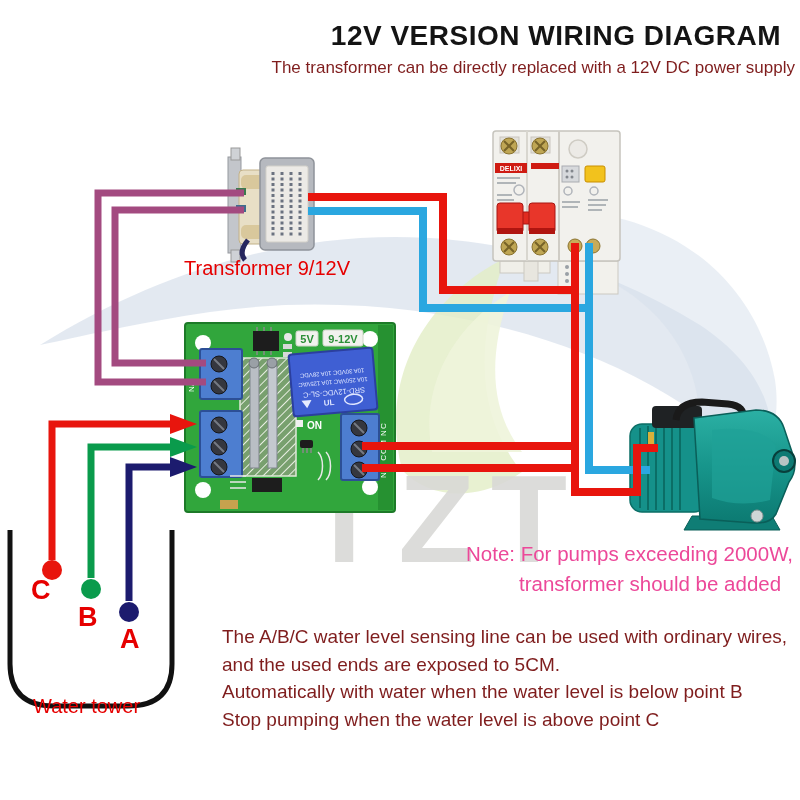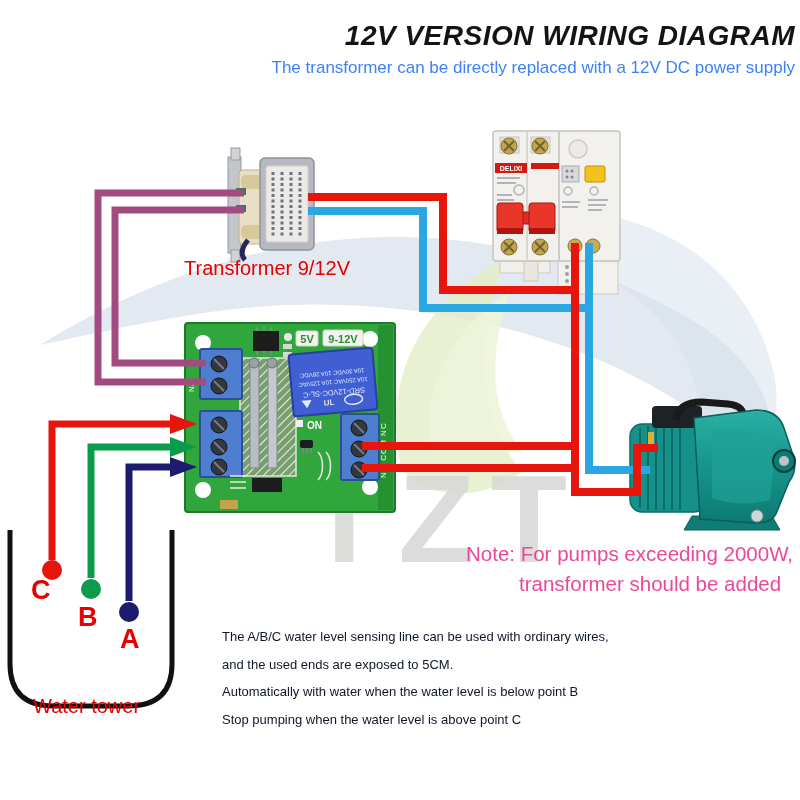--- a/index.html
+++ b/index.html
@@ -3,26 +3,26 @@
 <meta charset="utf-8">
 <style>
   html,body{margin:0;padding:0;background:#ffffff;}
   #stage{
     position:relative;width:800px;height:800px;background:#ffffff;overflow:hidden;
     font-family:"Liberation Sans", sans-serif;
   }
   #stage svg{position:absolute;left:0;top:0;}
   .txt{position:absolute;white-space:nowrap;}
   .title{font-size:28px;font-weight:bold;color:#141414;letter-spacing:.5px;}
-  .subtitle{font-size:17px;color:#3b82f6;}
+  .subtitle{font-size:17px;color:#7f1d1d;}
   .redlbl{color:#e60000;}
   .t20{font-size:20px;}
   .t21{font-size:20.5px;color:#ec4899;}
   .pt{font-size:27px;font-weight:bold;color:#e60000;}
-  .instr{font-size:13px;color:#0f172a;line-height:27.5px;}
+  .instr{font-size:19px;color:#7f1d1d;line-height:27.5px;}
 </style>
 </head>
 <body>
 
 <div id="stage">
 
 <svg width="800" height="800" viewBox="0 0 800 800">
   <defs>
     <pattern id="hatch" width="6" height="6" patternUnits="userSpaceOnUse" patternTransform="rotate(45)">
       <rect width="6" height="6" fill="#78a06e"></rect>
@@ -264,21 +264,21 @@
     <path d="M 129 601 V 467 H 172" stroke-width="7" stroke="#1c1b6e"></path>
   </g>
   <polygon points="170,414 170,434 197,424" fill="#e8150d"></polygon>
   <polygon points="170,437 170,457 197,447" fill="#0a9b4c"></polygon>
   <polygon points="170,457 170,477 197,467" fill="#1c1b6e"></polygon>
   <circle cx="52" cy="570" r="10" fill="#e8150d"></circle>
   <circle cx="91" cy="589" r="10" fill="#0a9b4c"></circle>
   <circle cx="129" cy="612" r="10" fill="#1c1b6e"></circle>
 </svg>
 
-<div class="txt title" style="top:20px; right:5px;font-style:italic;">12V VERSION WIRING DIAGRAM</div>
+<div class="txt title" style="top:20px; right:19px;">12V VERSION WIRING DIAGRAM</div>
 <div class="txt subtitle" style="top:58px; right:5px;">The transformer can be directly replaced with a 12V DC power supply</div>
 
 <div class="txt redlbl t20" style="left:184px; top:257px;text-align:right;">Transformer 9/12V</div>
 
 <div class="txt t21" style="left:466px; top:542px;">Note: For pumps exceeding 2000W,</div>
 <div class="txt t21" style="left:519px; top:572px;">transformer should be added</div>
 
 <div class="txt pt" style="left:31px; top:575px;">C</div>
 <div class="txt pt" style="left:78px; top:602px;">B</div>
 <div class="txt pt" style="left:120px; top:624px;">A</div>

